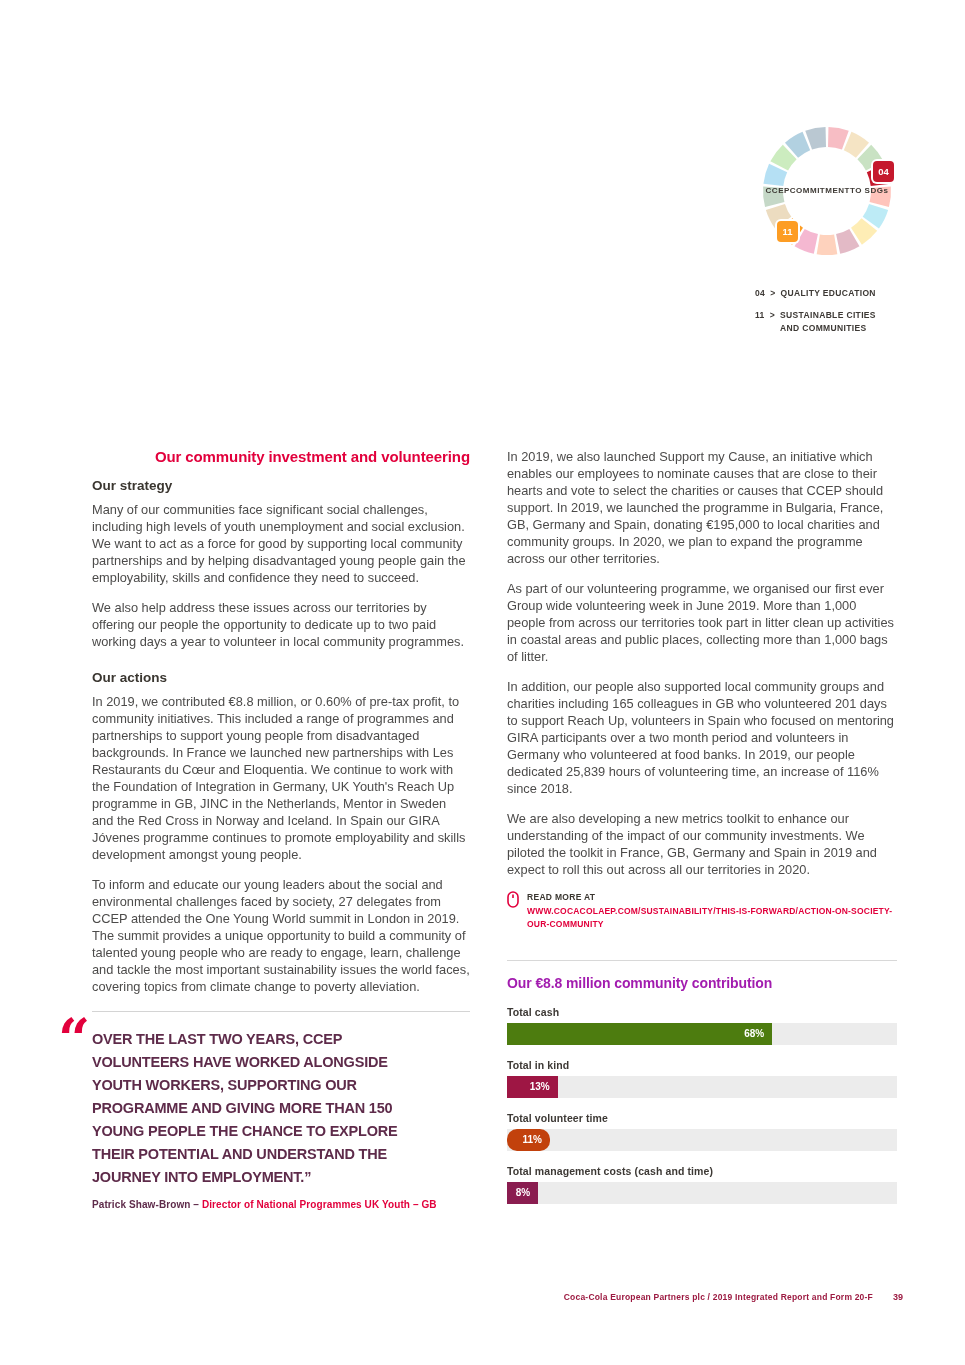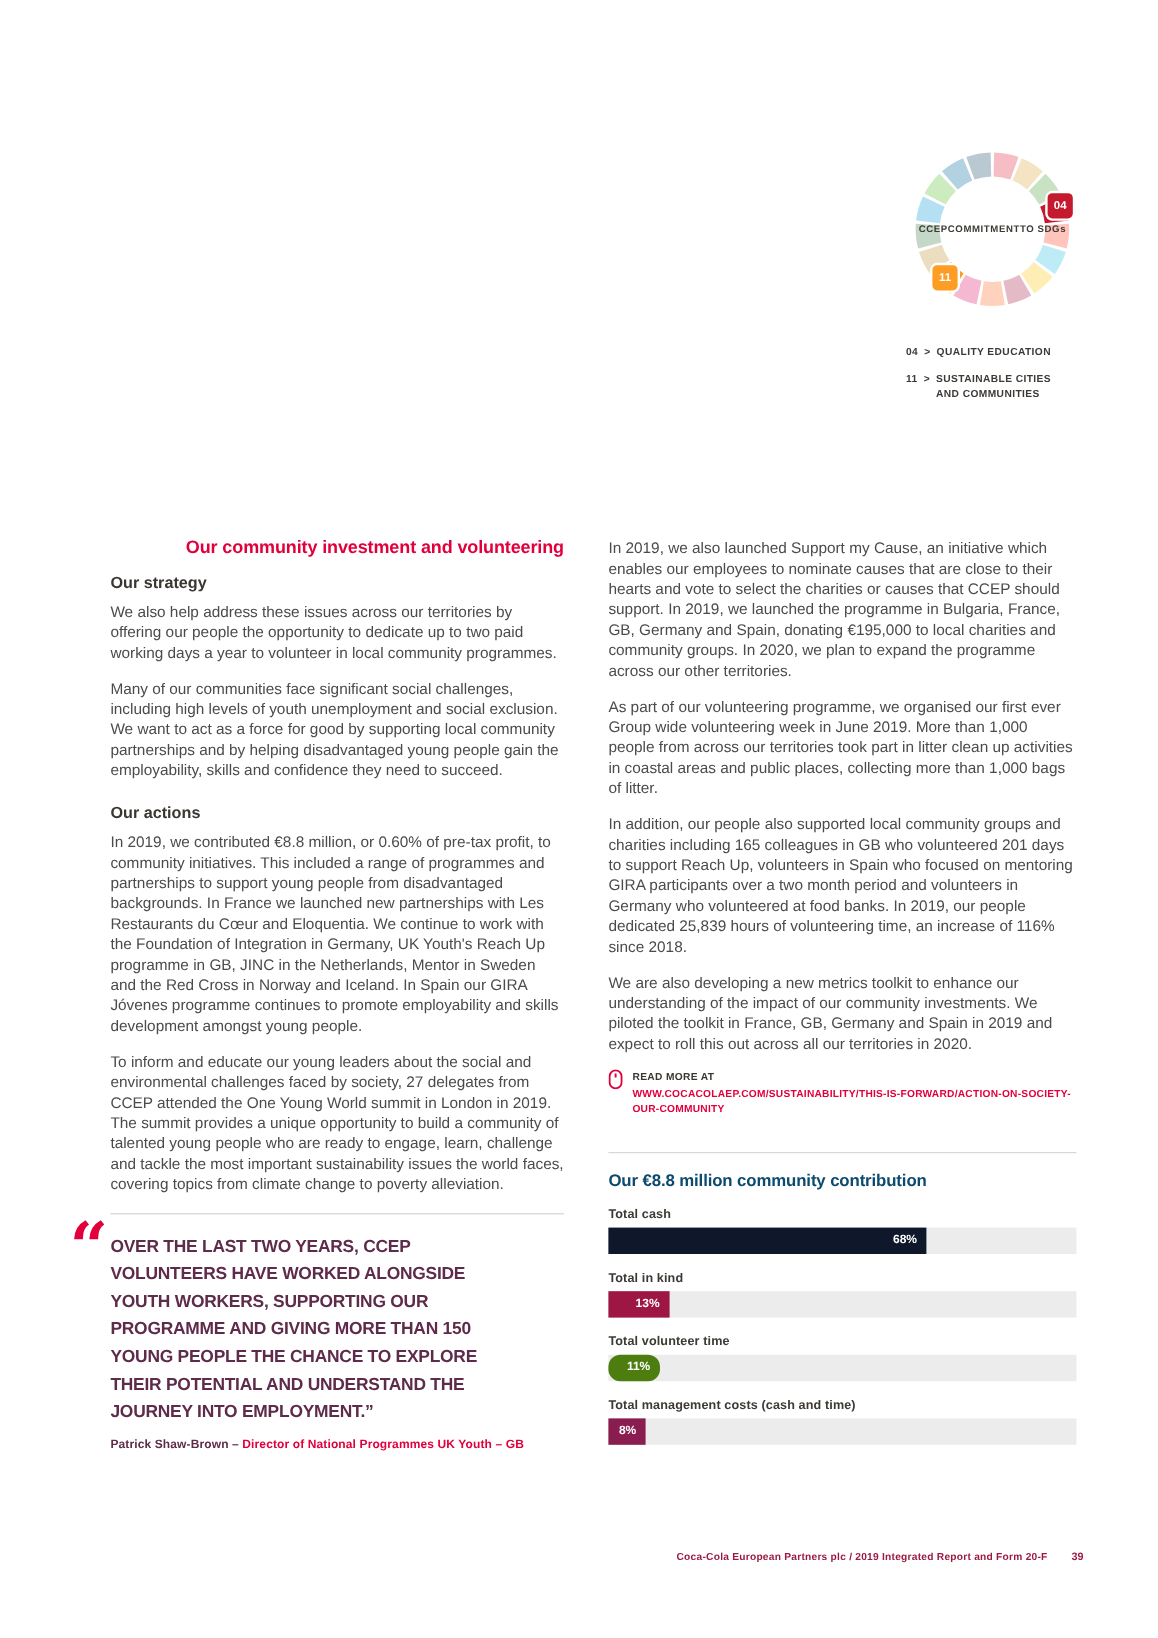--- a/index.html
+++ b/index.html
@@ -42,21 +42,21 @@
   .quote-attr .attr-name { color:#5e2b4a; }
   .quote-attr .attr-role { color:#e2003c; }
 
   
   .read-more { display:flex; gap:8px; align-items:flex-start; margin-top:10px; margin-bottom:28px; }
   .read-more-text .rm-label { font-size:8.5px; font-weight:bold; color:#3a3630; letter-spacing:0.3px; line-height:1.6; }
   .read-more-text .rm-url { font-size:8.5px; font-weight:bold; color:#e2003c; letter-spacing:0.2px; line-height:1.6; cursor:pointer; }
 
   
   .chart-block { border-top:1px solid #d8d8d8; padding-top:14px; }
-  .chart-title { font-size:14px; font-weight:bold; color:#0c4a6e; margin-bottom:15px; letter-spacing:-0.1px; }
+  .chart-title { font-size:14px; font-weight:bold; color:#a21caf; margin-bottom:15px; letter-spacing:-0.1px; }
   .chart-row { margin-bottom:14px; }
   .chart-label { font-size:10.5px; font-weight:bold; color:#3d3935; margin-bottom:5px; letter-spacing:0.1px; }
   .bar-track { background:#ececec; height:22px; width:100%; }
   .bar-fill { height:100%; display:flex; align-items:center; justify-content:flex-end;
               padding-right:8px; color:#ffffff; font-size:10px; font-weight:bold; min-width:26px; }
 
   
   .page-footer { position:absolute; top:1292px; left:92px; right:62px; display:flex;
                  justify-content:flex-end; align-items:baseline; gap:20px; }
   .footer-text { font-size:8.5px; font-weight:bold; color:#9c1a41; letter-spacing:0.2px; }
@@ -109,22 +109,22 @@
       </div>
     </div>
   </div>
 
   <div class="content">
 
     <div class="col-left">
       <div class="section-heading">Our community investment and volunteering</div>
 
       <div class="sub-heading">Our strategy</div>
+      <p class="body">Many of our communities face significant social challenges, including high levels of youth unemployment and social exclusion. We want to act as a force for good by supporting local community partnerships and by helping disadvantaged young people gain the employability, skills and confidence they need to succeed.</p>
       <p class="body">We also help address these issues across our territories by offering our people the opportunity to dedicate up to two paid working days a year to volunteer in local community programmes.</p>
-      <p class="body">Many of our communities face significant social challenges, including high levels of youth unemployment and social exclusion. We want to act as a force for good by supporting local community partnerships and by helping disadvantaged young people gain the employability, skills and confidence they need to succeed.</p>
 
       <div class="actions-group">
         <div class="sub-heading">Our actions</div>
         <p class="body">In 2019, we contributed €8.8 million, or 0.60% of pre-tax profit, to community initiatives. This included a range of programmes and partnerships to support young people from disadvantaged backgrounds. In France we launched new partnerships with Les Restaurants du Cœur and Eloquentia. We continue to work with the Foundation of Integration in Germany, UK Youth's Reach Up programme in GB, JINC in the Netherlands, Mentor in Sweden and the Red Cross in Norway and Iceland. In Spain our GIRA Jóvenes programme continues to promote employability and skills development amongst young people.</p>
         <p class="body">To inform and educate our young leaders about the social and environmental challenges faced by society, 27 delegates from CCEP attended the One Young World summit in London in 2019. The summit provides a unique opportunity to build a community of talented young people who are ready to engage, learn, challenge and tackle the most important sustainability issues the world faces, covering topics from climate change to poverty alleviation.</p>
       </div>
 
       <div class="quote-section">
         <span class="quote-mark">“</span>
         <div class="quote-text">OVER THE LAST TWO YEARS, CCEP VOLUNTEERS HAVE WORKED ALONGSIDE YOUTH WORKERS, SUPPORTING OUR PROGRAMME AND GIVING MORE THAN 150 YOUNG PEOPLE THE CHANCE TO EXPLORE THEIR POTENTIAL AND UNDERSTAND THE JOURNEY INTO EMPLOYMENT.”</div>
@@ -152,33 +152,33 @@
           <div class="rm-url">WWW.COCACOLAEP.COM/SUSTAINABILITY/THIS-IS-FORWARD/ACTION-ON-SOCIETY-OUR-COMMUNITY</div>
         </div>
       </div>
 
       <div class="chart-block">
         <div class="chart-title">Our €8.8 million community contribution</div>
         <div id="chart-rows">
             <div class="chart-row">
               <div class="chart-label">Total cash</div>
               <div class="bar-track" style="background: rgb(236, 236, 236);">
-                <div class="bar-fill" style="width: 68%; background: #0f172a;">68%</div>
+                <div class="bar-fill" style="width: 68%; background: #4d7c0f;">68%</div>
               </div>
             </div>
             <div class="chart-row">
               <div class="chart-label">Total in kind</div>
               <div class="bar-track" style="background: rgb(236, 236, 236);">
                 <div class="bar-fill" style="width: 13%; background: rgb(158, 22, 68);">13%</div>
               </div>
             </div>
             <div class="chart-row">
               <div class="chart-label">Total volunteer time</div>
               <div class="bar-track" style="background: rgb(236, 236, 236);">
-                <div class="bar-fill" style="width: 11%; background: #4d7c0f; border-radius: 10px;">11%</div>
+                <div class="bar-fill" style="width: 11%; background: #c2410c; border-radius: 10px;">11%</div>
               </div>
             </div>
             <div class="chart-row">
               <div class="chart-label">Total management costs (cash and time)</div>
               <div class="bar-track" style="background: rgb(236, 236, 236);">
                 <div class="bar-fill" style="width: 8%; background: rgb(138, 29, 80);">8%</div>
               </div>
             </div>
           </div>
       </div>

